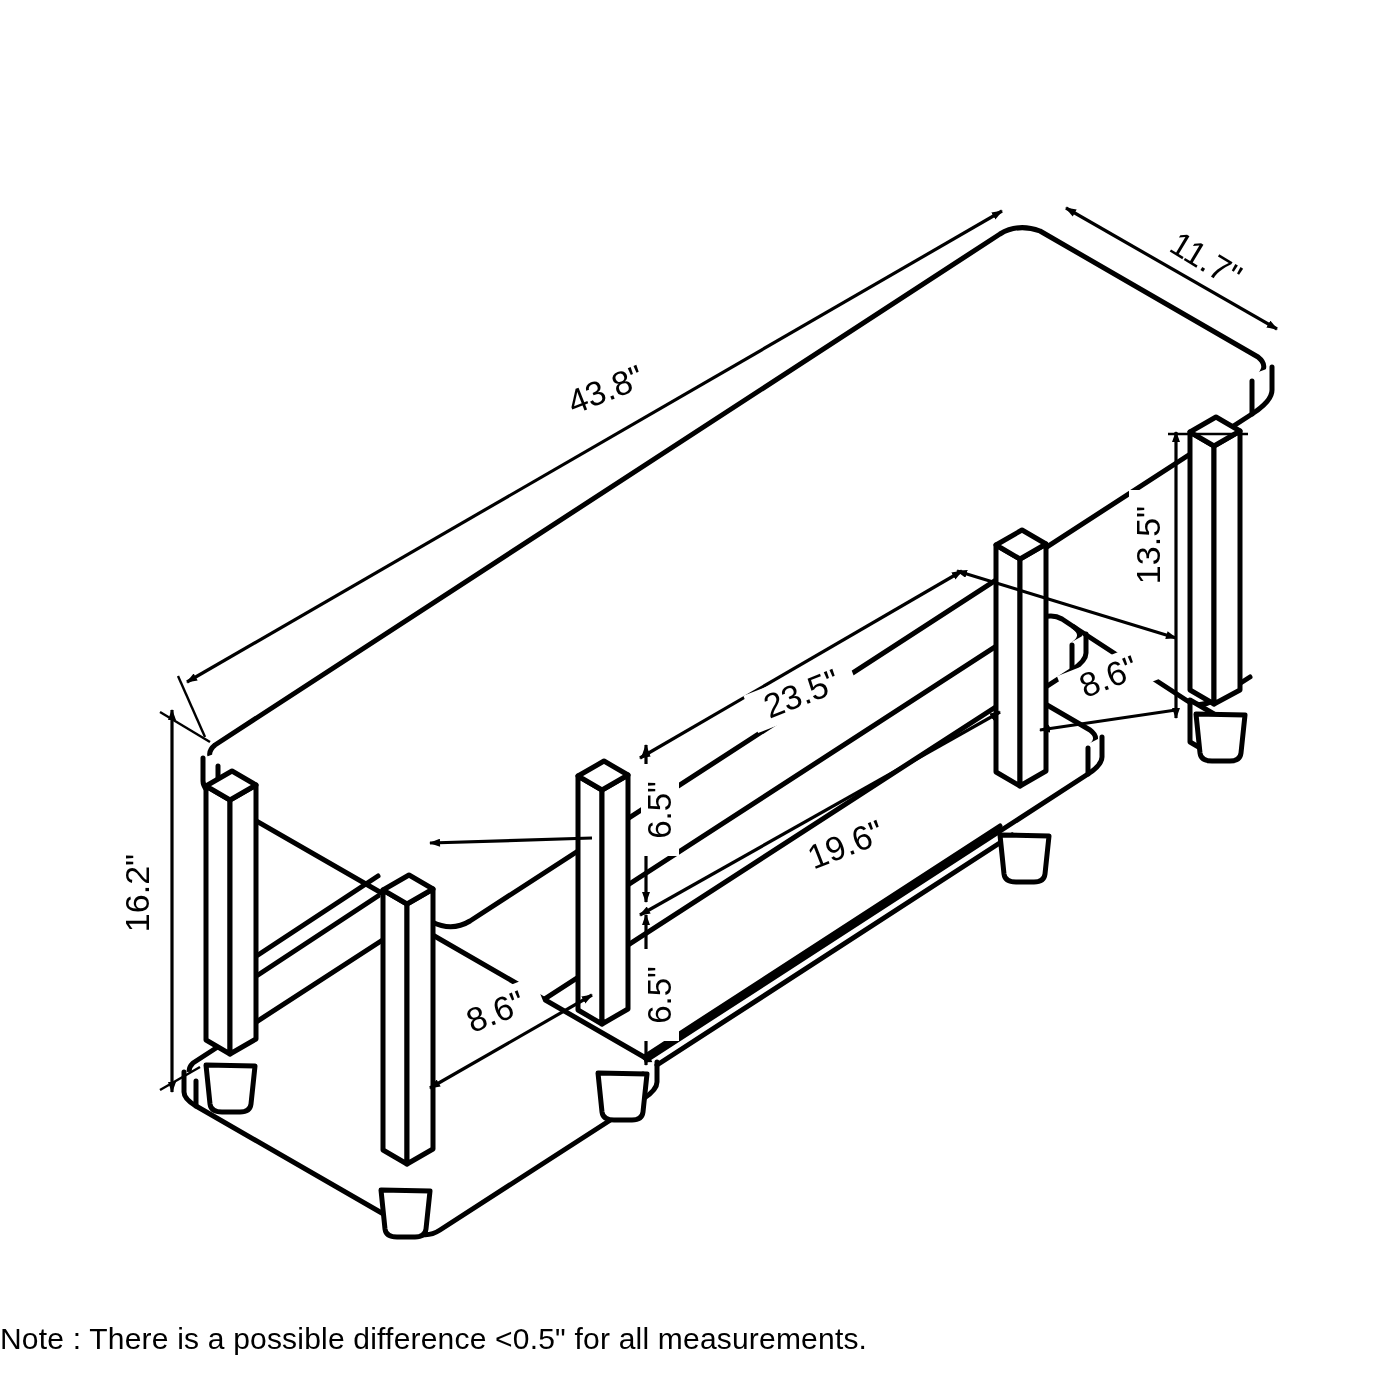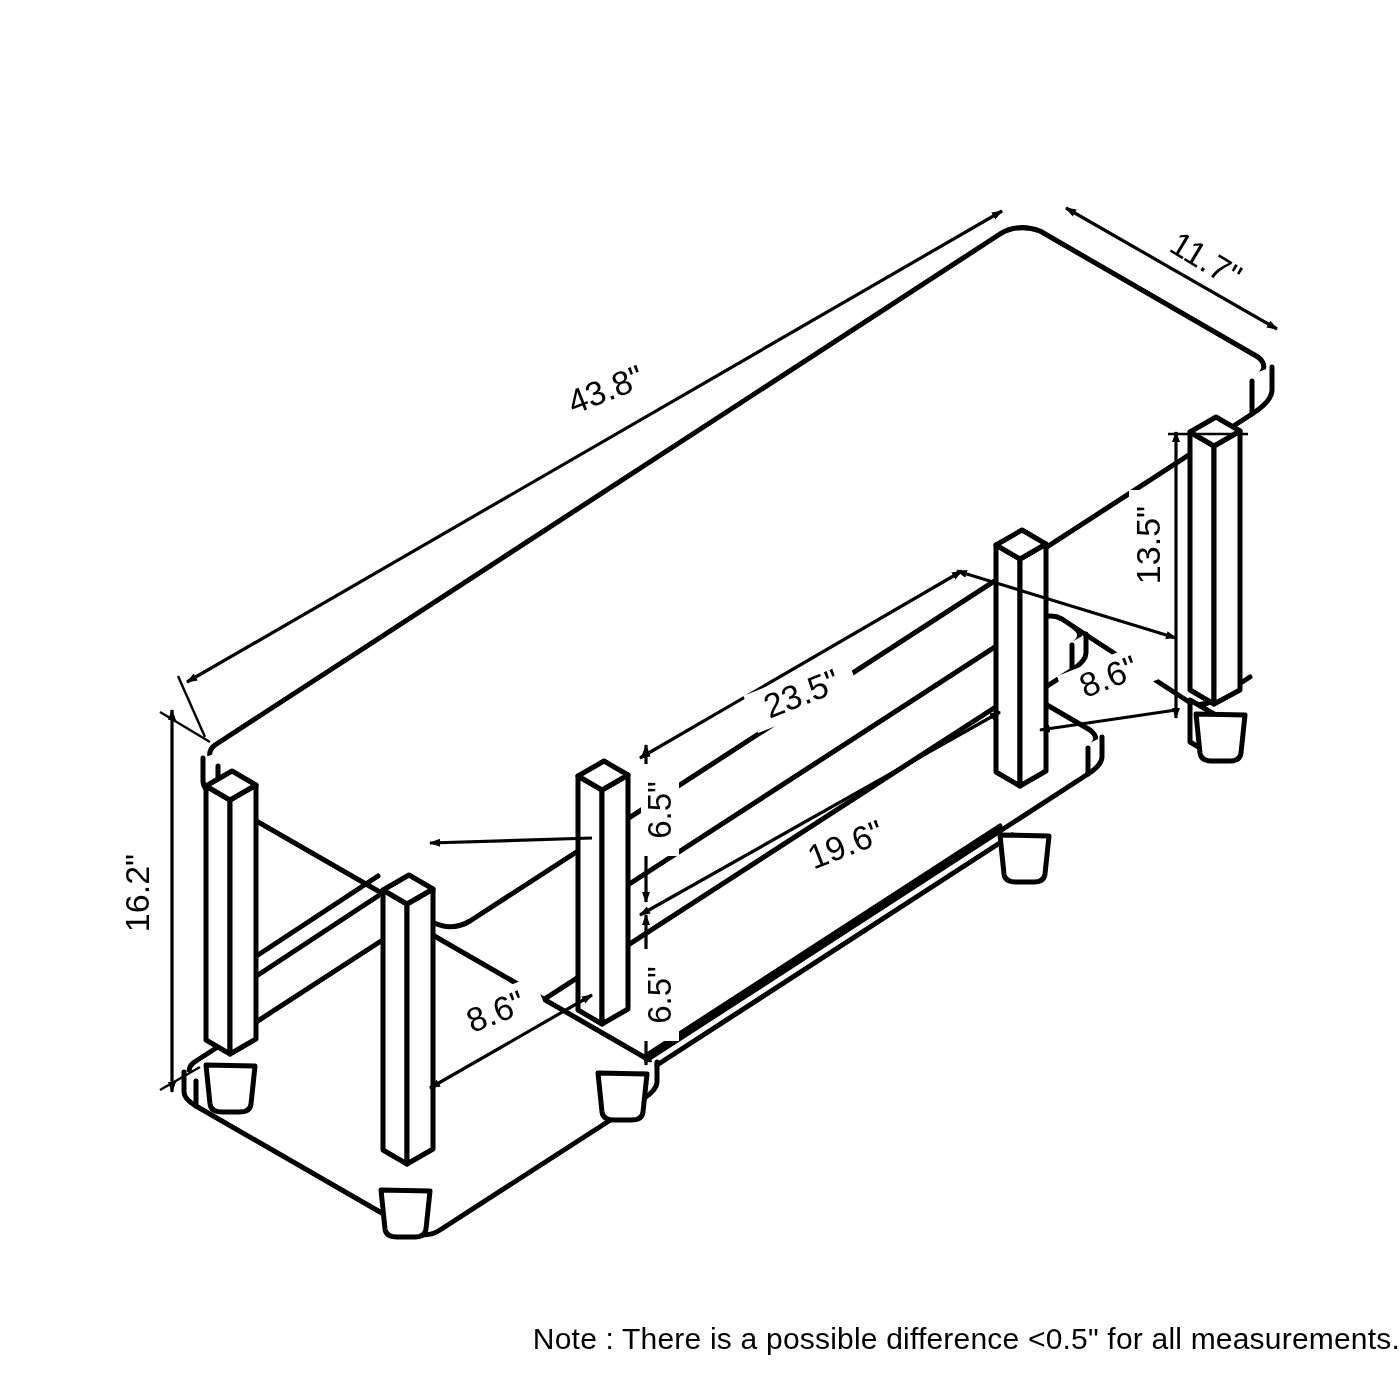--- a/index.html
+++ b/index.html
@@ -25,21 +25,21 @@
     top: 0;
     width: 1400px;
     height: 1400px;
     display: block;
   }
   .note {
     position: absolute;
     left: 0;
     top: 1322px;
     width: 1400px;
-    text-align: right;
+    text-align: left;
     font-size: 30px;
     color: #000000;
     font-family: "Liberation Sans", sans-serif;
     letter-spacing: 0.2px;
   }
   text.dim {
     font-family: "Liberation Sans", sans-serif;
     fill: #000000;
   }
 </style>

